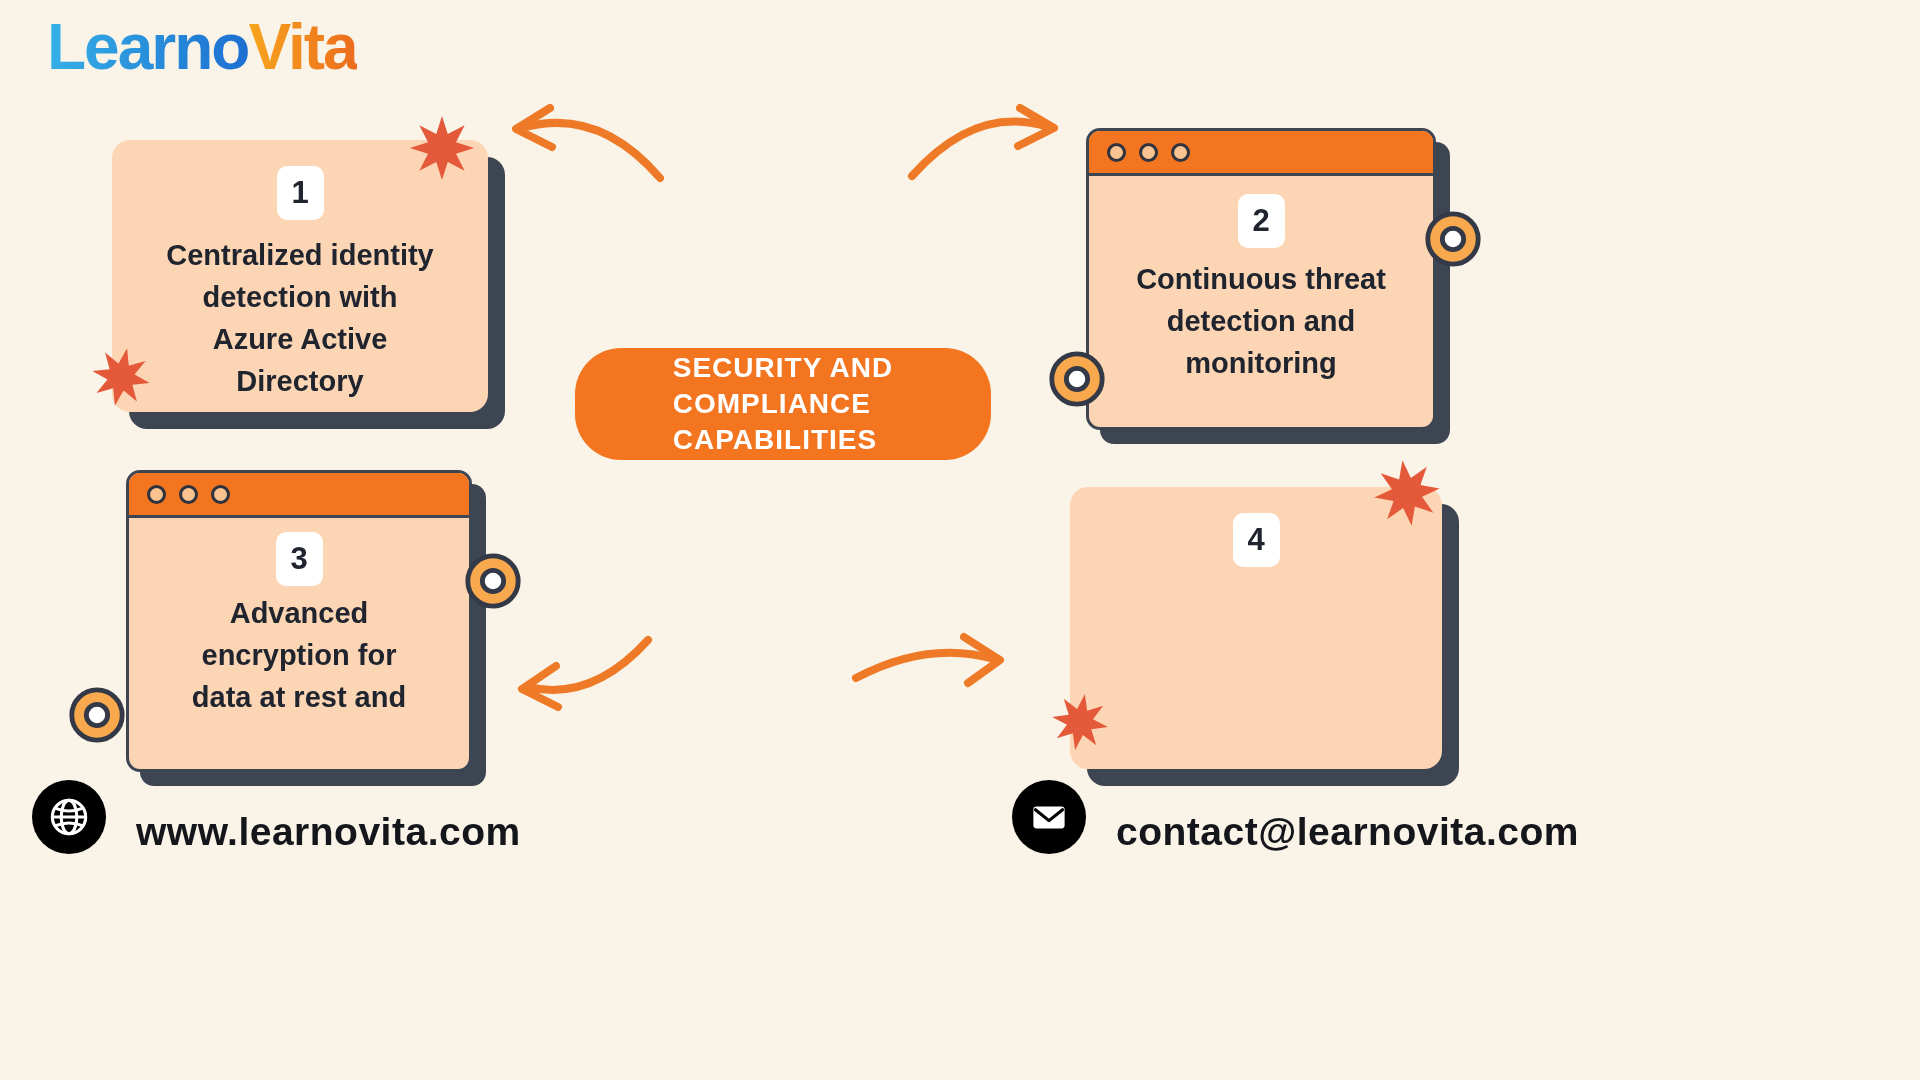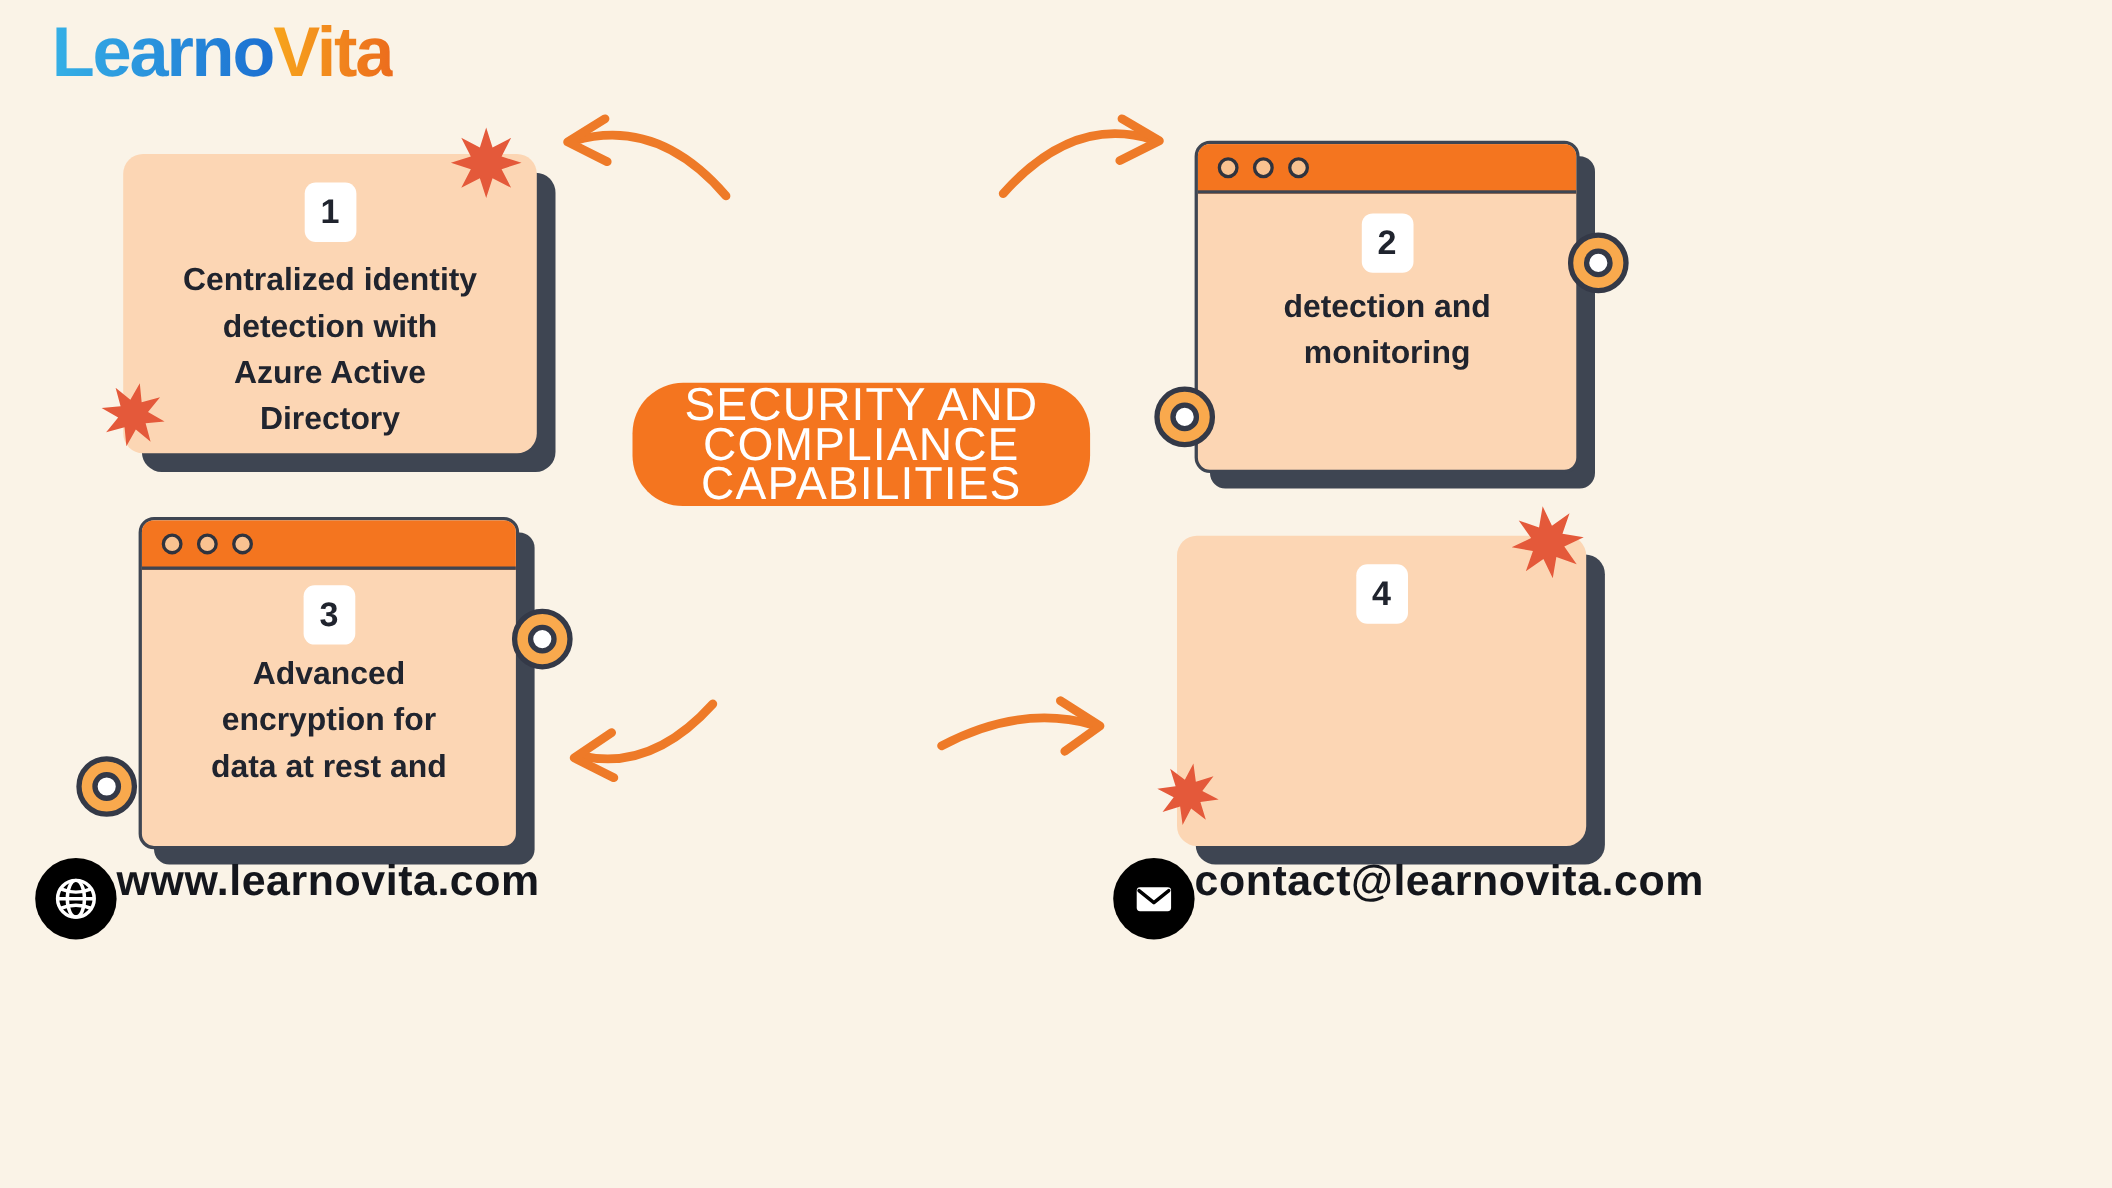--- a/index.html
+++ b/index.html
@@ -27,29 +27,29 @@
          font-size:31px;font-weight:bold;color:#20242e;padding:9px 0;}
   .card-browser .badge{margin-top:18px;margin-bottom:10px;}
   #card3 .badge{margin-top:14px;margin-bottom:6px;}
 
   .card-text{text-align:center;font-weight:bold;font-size:29px;line-height:42px;color:#20242e;}
   .card-text .line{white-space:nowrap;}
 
   
   .pill{position:absolute;left:575px;top:348px;width:416px;height:112px;background:#f4751f;
         border-radius:46px;display:flex;align-items:center;justify-content:center;z-index:3;}
-  .pill-text{color:#ffffff;font-size:42px;font-weight:400;text-align:center;line-height:36px;letter-spacing:1px;}
+  .pill-text{color:#ffffff;font-size:28px;font-weight:700;line-height:36px;letter-spacing:1px;}
 
   
   .star{position:absolute;z-index:4;}
   .donut{position:absolute;z-index:4;}
   .arrows{position:absolute;left:0;top:0;z-index:1;pointer-events:none;}
 
   
-  .footer-item{position:absolute;display:flex;align-items:flex-start;z-index:3;}
+  .footer-item{position:absolute;display:flex;align-items:flex-end;gap:30px;z-index:3;}
   .footer-left{left:32px;top:780px;}
   .footer-right{left:1012px;top:780px;}
   .icon-circle{width:74px;height:74px;border-radius:50%;background:#000000;display:flex;align-items:center;justify-content:center;flex:0 0 auto;}
   .footer-text{font-size:39px;font-weight:bold;color:#14161c;letter-spacing:0.5px;}
 </style>
 </head>
 <body>
 
 <div class="logo">
   <span class="logo-learno">Learno</span><span class="logo-vita">Vita</span>
@@ -93,20 +93,21 @@
 </svg>
 
 <div id="card2" class="card card-browser" style="left:1086px;top:128px;width:344px;height:296px;">
   <div class="browser-header">
     <div class="window-dot"></div>
     <div class="window-dot"></div>
     <div class="window-dot"></div>
   </div>
   <div class="badge">2</div>
   <div class="card-text">
+    <div class="line">Continuous threat</div>
     <div class="line">detection and</div>
     <div class="line">monitoring</div>
   </div>
 </div>
 <svg class="donut" style="left:1422px;top:208px;" width="62" height="62" viewBox="0 0 64 64">
   <circle cx="32" cy="32" r="26" fill="#f9a94d" stroke="#343947" stroke-width="5"></circle>
   <circle cx="32" cy="32" r="11" fill="#ffffff" stroke="#343947" stroke-width="5"></circle>
 </svg>
 <svg class="donut" style="left:1046px;top:348px;" width="62" height="62" viewBox="0 0 64 64">
   <circle cx="32" cy="32" r="26" fill="#f9a94d" stroke="#343947" stroke-width="5"></circle>

